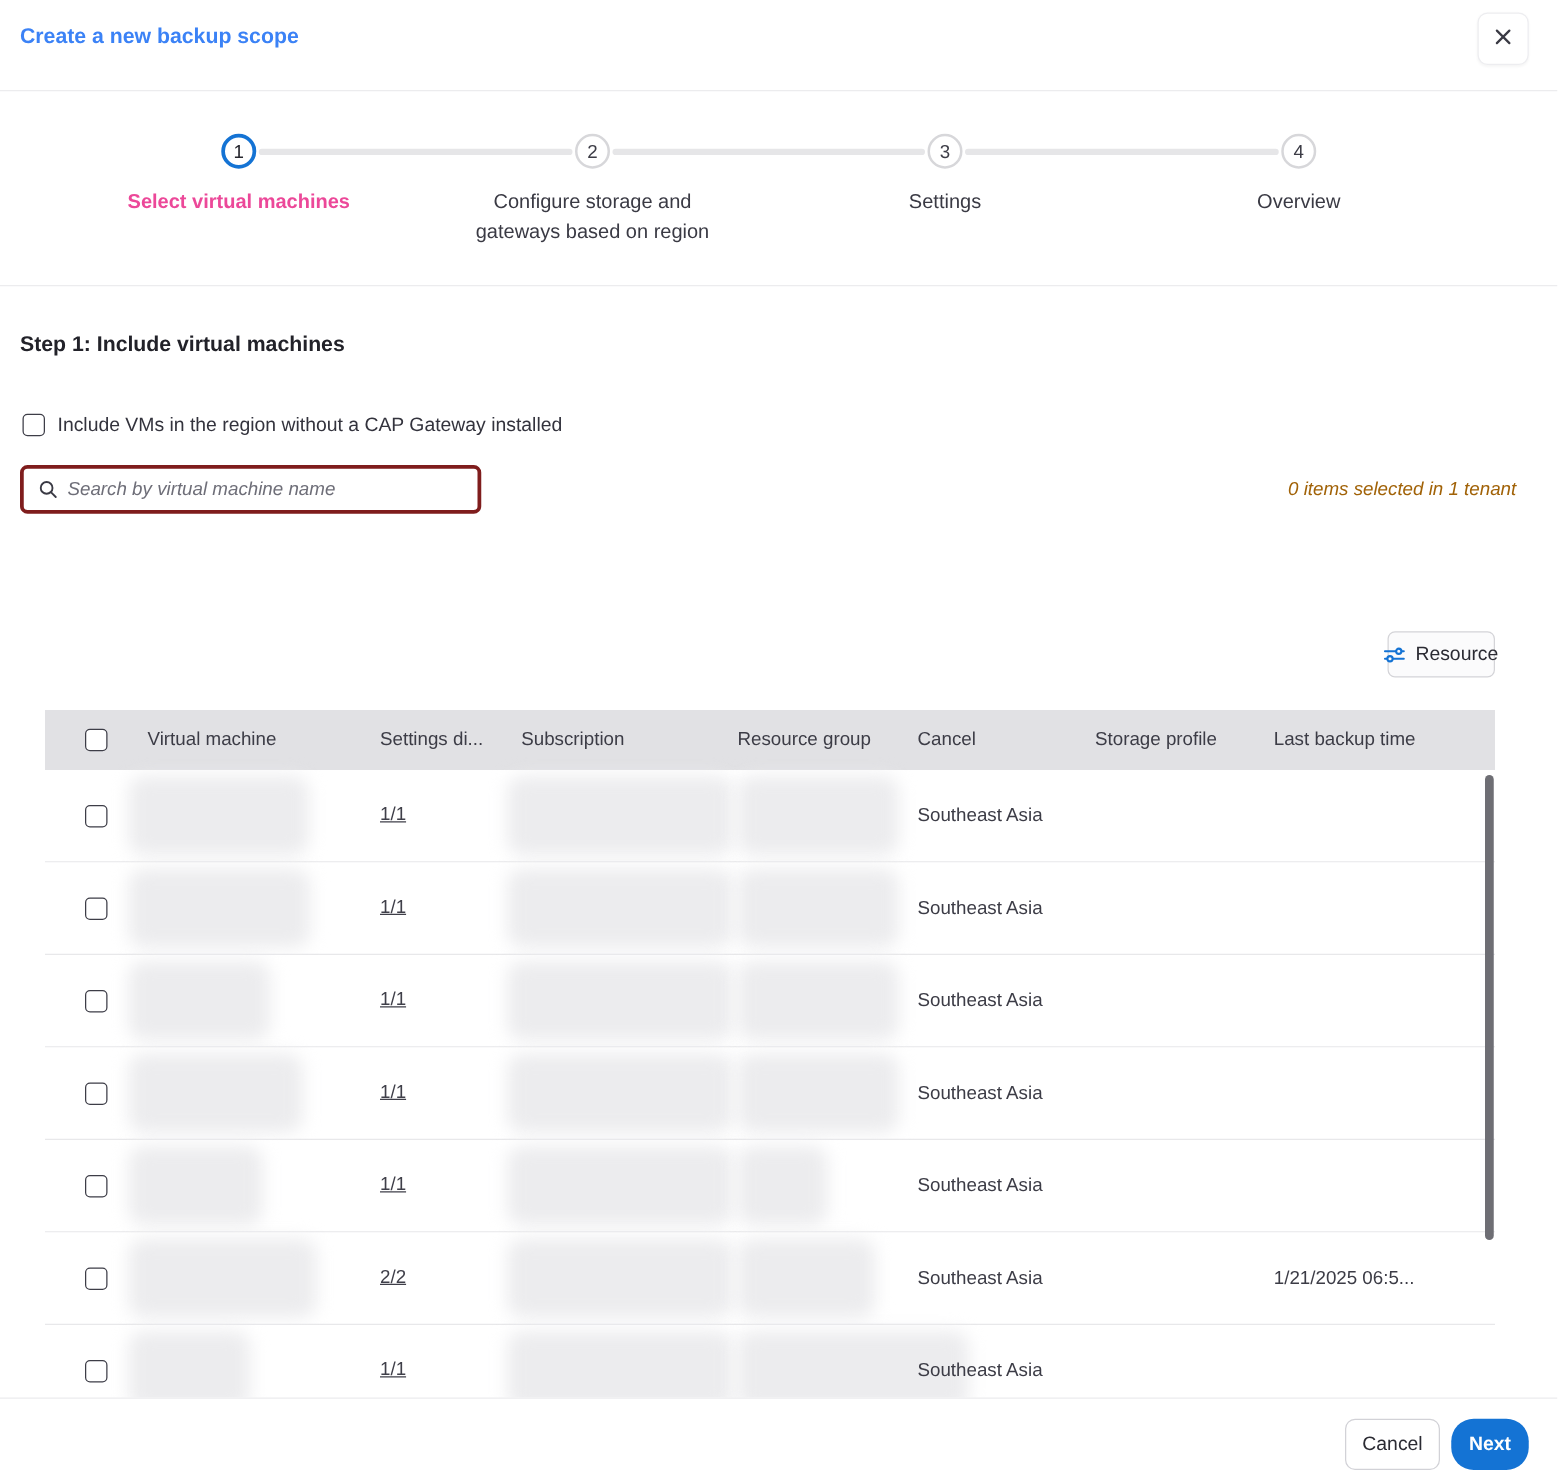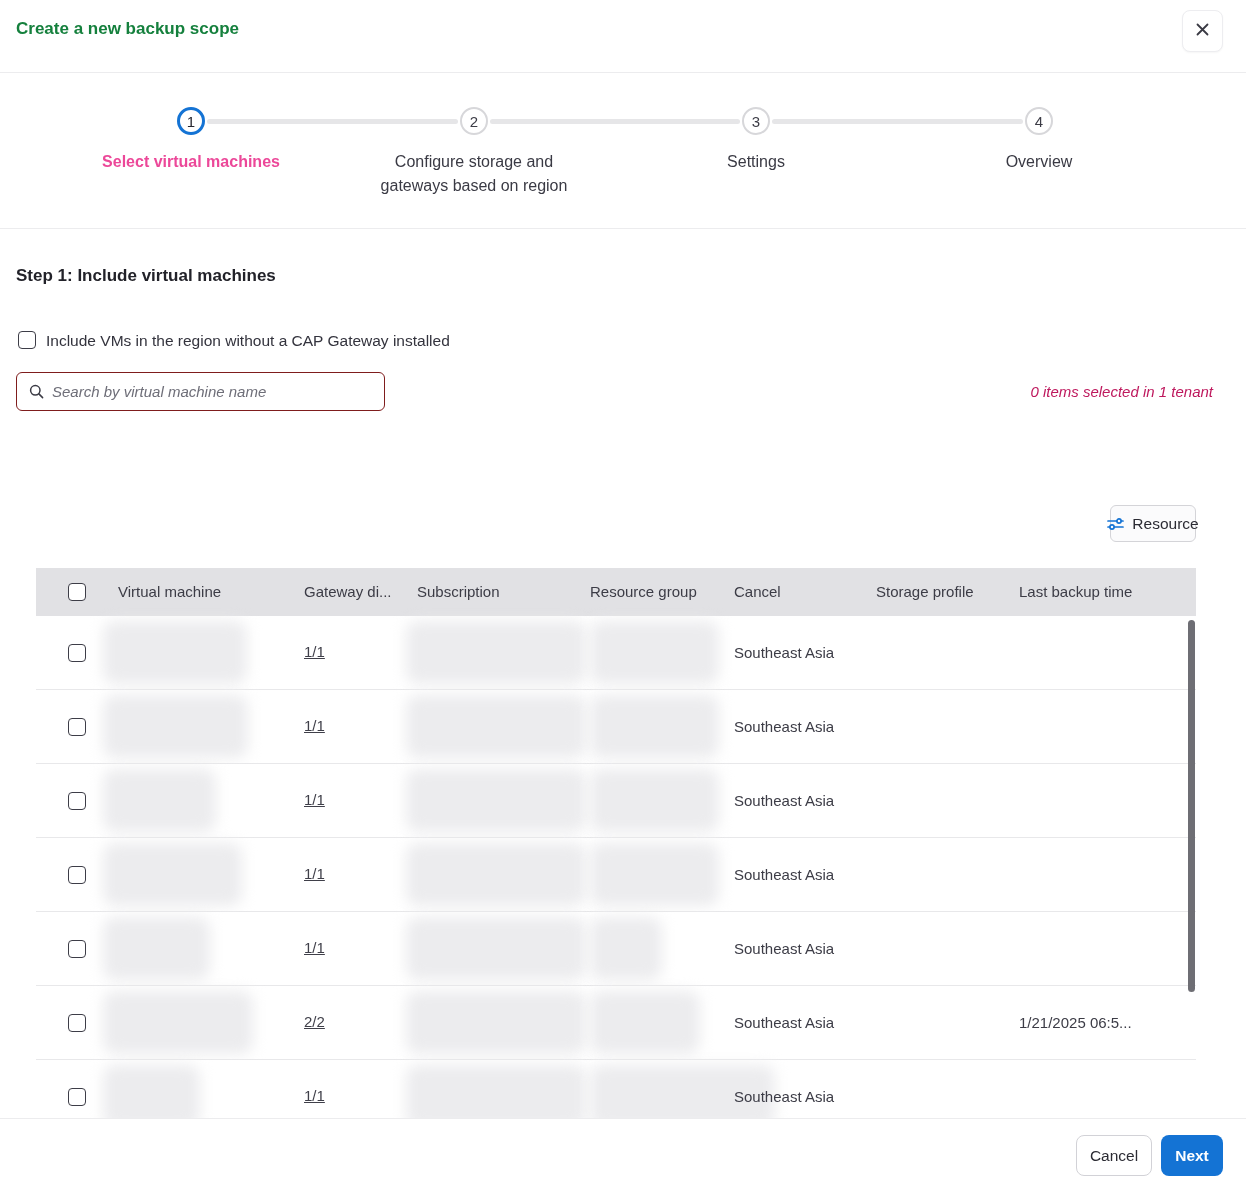--- a/index.html
+++ b/index.html
@@ -4,21 +4,21 @@
 <style>
   * { margin:0; padding:0; box-sizing:border-box; }
   html,body { background:#fff; }
   body {
     width:1246px; height:1185px; position:relative;
     font-family:"Liberation Sans", sans-serif; color:#33333d; overflow:hidden;
   }
   .abs { position:absolute; }
 
   
-  .modal-title { left:16px; top:19px; font-size:17px; font-weight:700; color:#15803d; }
+  .modal-title { left:16px; top:19px; font-size:17px; font-weight:700; color:#3b82f6; }
   .close-btn {
     left:1182px; top:10px; width:41px; height:42px; background:#fff;
     border:1px solid #ededf0; border-radius:8px; cursor:pointer;
     display:flex; align-items:center; justify-content:center;
     box-shadow:0 1px 2px rgba(0,0,0,.04);
   }
   .hdiv { left:0; width:1246px; height:1px; background:#ececee; }
 
   
   .step-circle {
@@ -36,29 +36,29 @@
   .step-heading { left:16px; top:266px; font-size:17px; font-weight:700; color:#222229; }
   .cb {
     width:18px; height:18px; background:#fff;
     border:1.6px solid #3d3d47; border-radius:4px; cursor:pointer; flex:0 0 auto;
   }
   .include-cb { left:18px; top:331px; }
   .include-label { left:46px; top:332px; font-size:15.5px; color:#33333d; }
 
   .search-box {
     left:16px; top:372px; width:369px; height:39px; background:#fff;
-    border:1px solid #7f1d1d; border-radius:6px;
+    border:3px solid #7f1d1d; border-radius:6px;
     display:flex; align-items:center; padding:0 10px 0 12px; gap:8px;
   }
   .search-box input {
     border:none; outline:none; flex:1; font-size:15px; background:transparent;
     font-family:"Liberation Sans", sans-serif; color:#44444e;
   }
   .search-box input::placeholder { color:#6e6e78; font-style:italic; }
-  .summary-right { right:33px; top:383px; font-style:italic; font-size:15px; color:#be185d; }
+  .summary-right { right:33px; top:383px; font-style:italic; font-size:15px; color:#a16207; }
 
   
   .accordion { left:16px; top:432px; width:1197px; height:686px; overflow:hidden; background:#fff; }
   .acc-header {
     left:0; top:0; width:1197px; height:56px; background:#f1f1f3;
     display:flex; align-items:center; padding-left:26px; cursor:pointer;
   }
   .acc-chevron { display:flex; align-items:center; }
   .acc-title { margin-left:28px; font-weight:700; font-size:16px; color:#26262e; }
   .acc-summary { position:absolute; right:11px; top:18px; font-style:italic; font-size:15px; color:#55555f; }
@@ -99,21 +99,21 @@
   
   .footer-div { top:1118px; }
   .cancel-btn {
     left:1076px; top:1135px; width:76px; height:41px; background:#fff;
     border:1px solid #d2d2d7; border-radius:8px; cursor:pointer;
     display:flex; align-items:center; justify-content:center;
     font-size:15.5px; color:#2b2b33; font-family:"Liberation Sans", sans-serif;
   }
   .next-btn {
     left:1161px; top:1135px; width:62px; height:41px; background:#1473d4;
-    border:none; border-radius:8px; cursor:pointer;
+    border:none; border-radius:18px; cursor:pointer;
     display:flex; align-items:center; justify-content:center;
     font-size:15.5px; font-weight:600; color:#fff; font-family:"Liberation Sans", sans-serif;
   }
 </style>
 </head>
 <body>
 
 <div class="abs modal-title">Create a new backup scope</div>
 <button class="abs close-btn">
   <span>
@@ -175,21 +175,21 @@
           <circle cx="5" cy="10" r="2.1" fill="#fbfbfc" stroke="#1473d4" stroke-width="1.7"></circle>
         </svg>
     </span>
     <span>Resource</span>
   </button>
 
   <div class="abs table">
     <div class="thead">
       <span class="cb"></span>
       <span class="th c-vm">Virtual machine</span>
-      <span class="th c-disks">Gateway di...</span>
+      <span class="th c-disks">Settings di...</span>
       <span class="th c-sub">Subscription</span>
       <span class="th c-rg">Resource group</span>
       <span class="th c-region">Cancel</span>
       <span class="th c-storage">Storage profile</span>
       <span class="th c-last">Last backup time</span>
     </div>
 
     <div class="trow">
       <span class="cb"></span>
       <span class="blur b-vm" style="width:144px;"></span>

